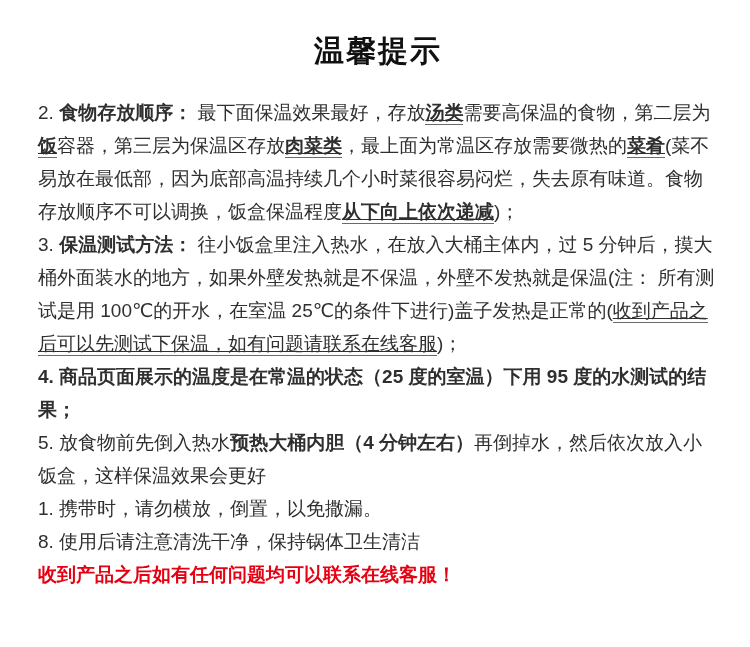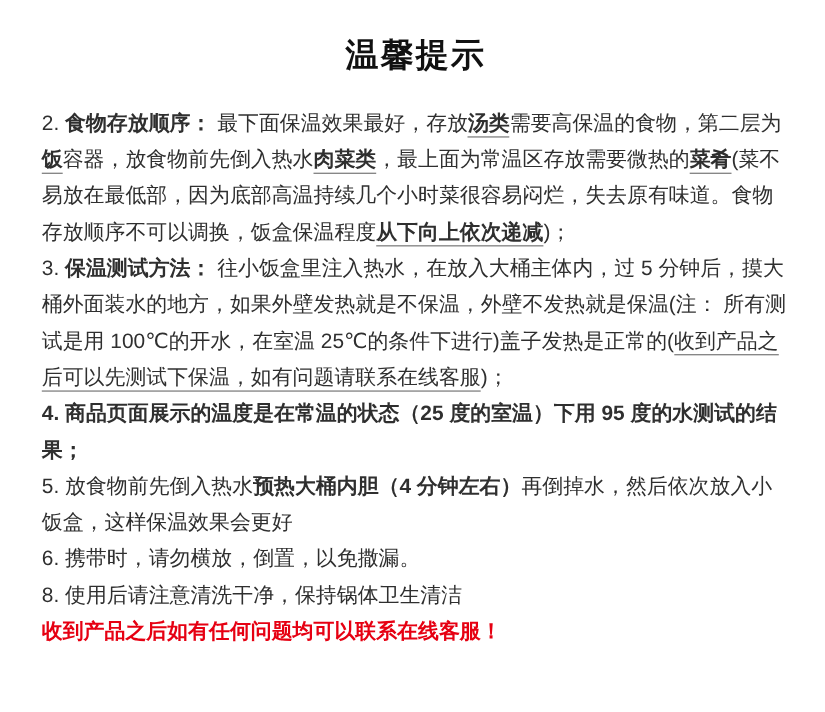--- a/index.html
+++ b/index.html
@@ -34,32 +34,33 @@
     font-size: 19px;
     line-height: 33px;
     color: #2f2f2f;
     word-break: break-all;
   }
   .notice-list p.line span { white-space: pre-wrap; }
   .notice-list .b { font-weight: 700; }
   .notice-list .u {
     border-bottom: 1px solid #6a6a6a;
     padding-bottom: 1px;
+    text-decoration: underline;
   }
   .notice-list p.red {
     font-weight: 700;
   }
 </style>
 </head>
 <body>
 
 <div class="page">
   <h1 class="title">温馨提示</h1>
   <div class="notice-list">
-      <p class="line"><span>2. </span><span class="b">食物存放顺序：</span><span> 最下面保温效果最好，存放</span><span class="b u">汤类</span><span>需要高保温的食物，第二层为</span><span class="b u">饭</span><span>容器，放食物前先倒入热水</span><span class="b u">肉菜类</span><span>，最上面为常温区存放需要微热的</span><span class="b u">菜肴</span><span>(菜不易放在最低部，因为底部高温持续几个小时菜很容易闷烂，失去原有味道。食物存放顺序不可以调换，饭盒保温程度</span><span class="b u">从下向上依次递减</span><span>)；</span></p>
+      <p class="line"><span>2. </span><span class="b">食物存放顺序：</span><span> 最下面保温效果最好，存放</span><span class="b u">汤类</span><span>需要高保温的食物，第二层为</span><span class="b u">饭</span><span>容器，第三层为保温区存放</span><span class="b u">肉菜类</span><span>，最上面为常温区存放需要微热的</span><span class="b u">菜肴</span><span>(菜不易放在最低部，因为底部高温持续几个小时菜很容易闷烂，失去原有味道。食物存放顺序不可以调换，饭盒保温程度</span><span class="b u">从下向上依次递减</span><span>)；</span></p>
       <p class="line"><span>3. </span><span class="b">保温测试方法：</span><span> 往小饭盒里注入热水，在放入大桶主体内，过 5 分钟后，摸大桶外面装水的地方，如果外壁发热就是不保温，外壁不发热就是保温(注： 所有测试是用 100℃的开水，在室温 25℃的条件下进行)盖子发热是正常的(</span><span class="u">收到产品之后可以先测试下保温，如有问题请联系在线客服</span><span>)；</span></p>
       <p class="line"><span class="b">4. 商品页面展示的温度是在常温的状态（25 度的室温）下用 95 度的水测试的结果；</span></p>
       <p class="line"><span>5. 放食物前先倒入热水</span><span class="b">预热大桶内胆（4 分钟左右）</span><span>再倒掉水，然后依次放入小饭盒，这样保温效果会更好</span></p>
-      <p class="line"><span>6. 携带时，请勿横放，倒置，以免撒漏。</span></p>
+      <p class="line"><span>1. 携带时，请勿横放，倒置，以免撒漏。</span></p>
       <p class="line"><span>8. 使用后请注意清洗干净，保持锅体卫生清洁</span></p>
       <p class="line red" style="color: rgb(230, 0, 18);"><span class="b">收到产品之后如有任何问题均可以联系在线客服！</span></p>
     </div>
 </div>
 
 </body></html>

